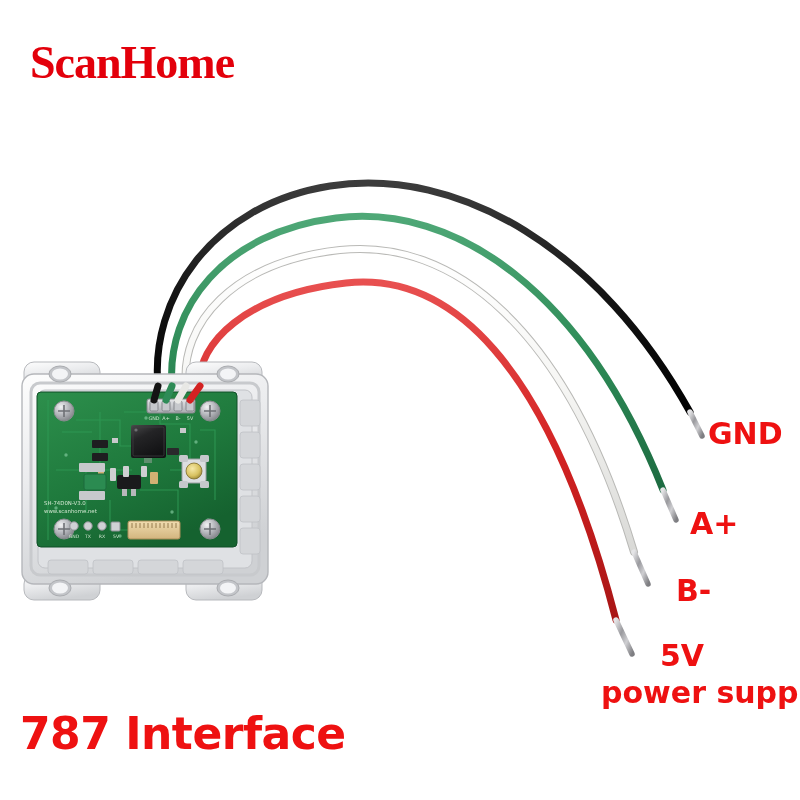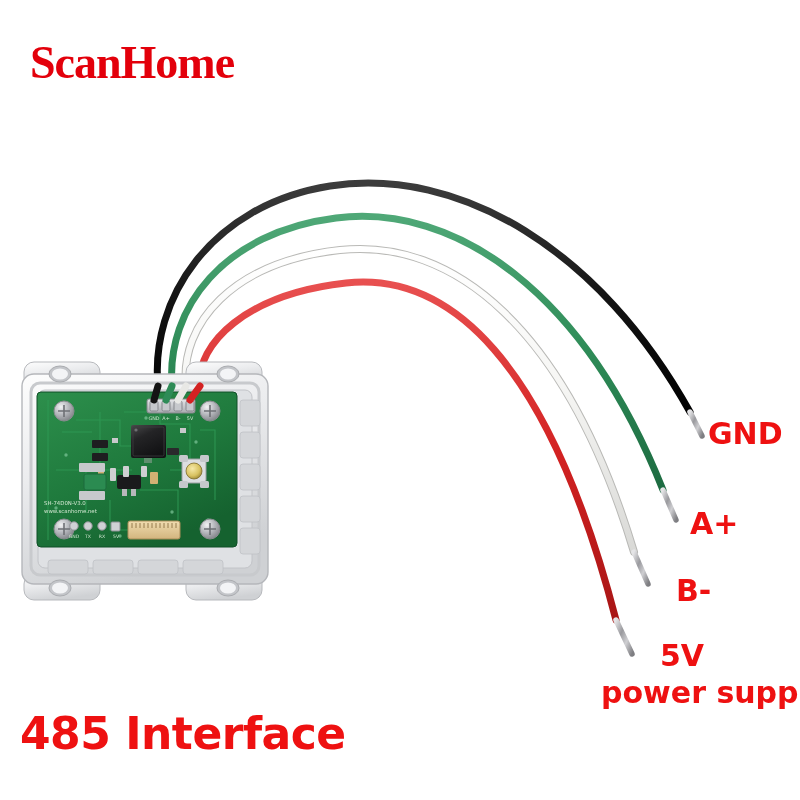--- a/index.html
+++ b/index.html
@@ -319,15 +319,15 @@
       <path d="M190,400 L200,386" stroke="#d32222" stroke-width="7"></path>
     </g>
   </svg>
 
   <div class="wlabel" id="label-gnd">GND</div>
   <div class="wlabel" id="label-ap">A+</div>
   <div class="wlabel" id="label-bm">B-</div>
   <div class="wlabel" id="label-5v">5V</div>
   <div class="wlabel" id="label-ps">power supply</div>
 
-  <div class="caption">485 Interface</div>
+  <div class="caption">787 Interface</div>
 
 </div>
 
 </body></html>

